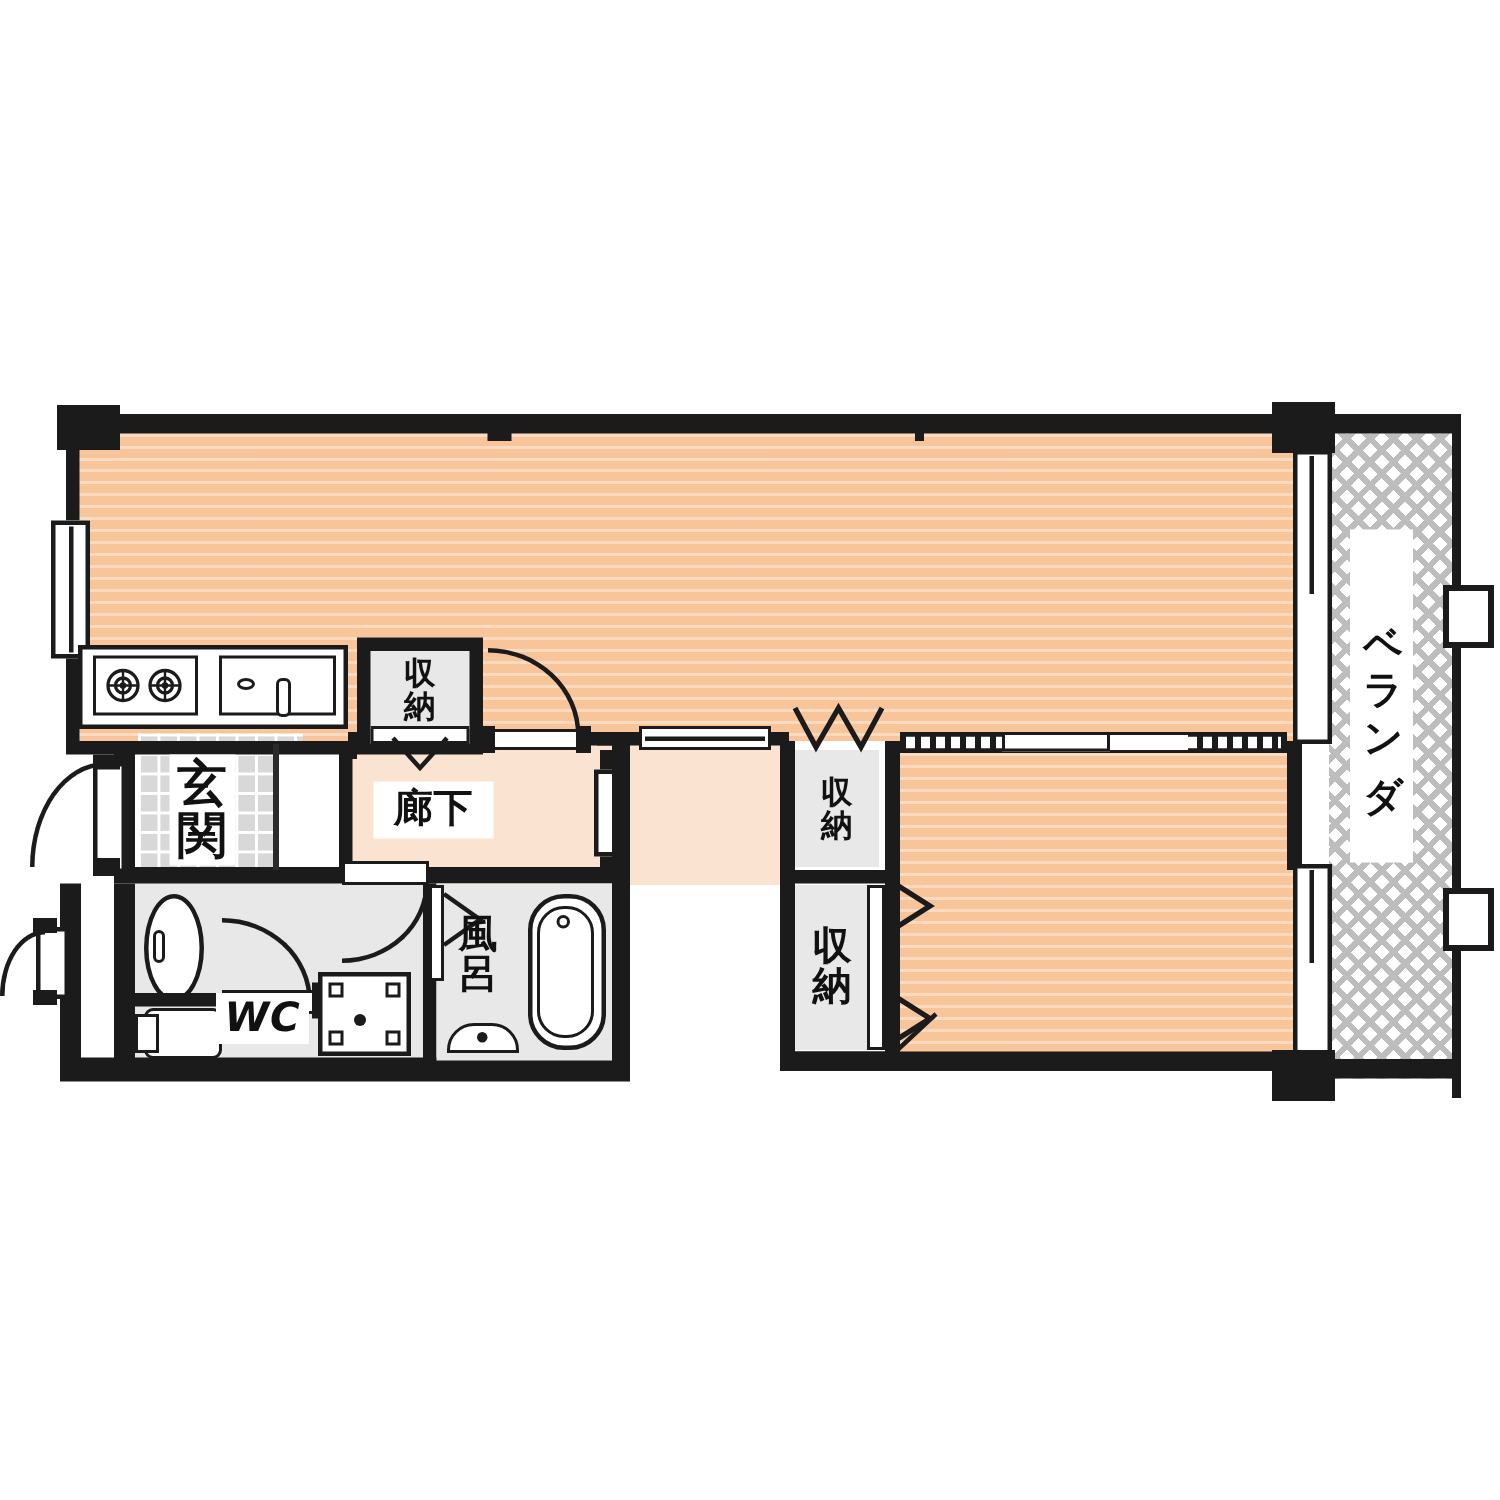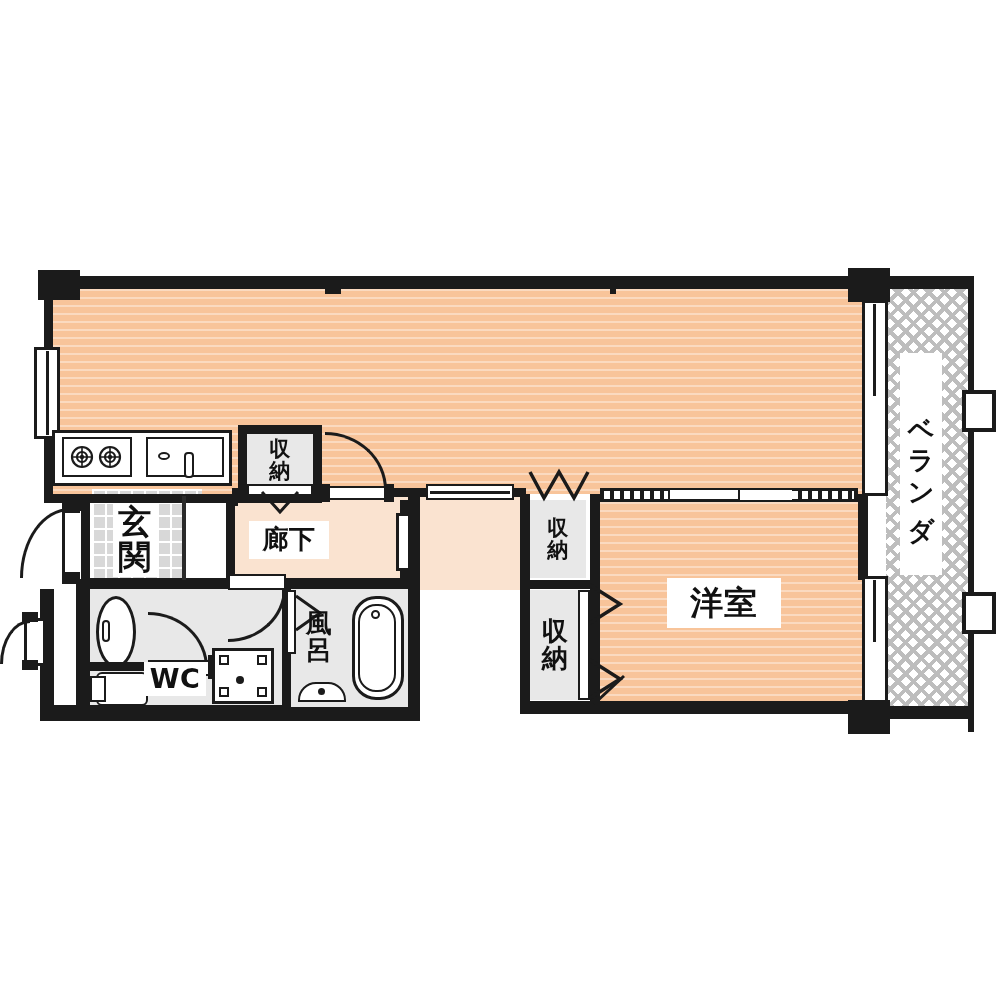--- a/index.html
+++ b/index.html
@@ -301,26 +301,25 @@
   </svg>
 
   <div class="abs wall" style="left:408px; top:494px; width:12px; height:90px;"></div>
 
 
   <div class="label label-lg" style="left:113px; top:503px; width:44px; height:74px; flex-direction:column;">玄
 関</div>
 
   <div class="label label-md" style="left:249px; top:521px; width:80px; height:38px;">廊下</div>
 
-  <div class="label label-wc" style="left:144px; top:662px; width:62px; height:34px;">WC</div>
+  <div class="label label-wc" style="left:144px; top:662px; width:62px; height:34px;font-style:italic;">WC</div>
 
   <div class="label label-md" style="left:300px; top:594px; width:38px; height:86px; flex-direction:column; background:transparent;">風
 呂</div>
 
-  <div class="label label-lg" style="left:667px; top:578px; width:114px; height:50px;">洋室</div>
 
   <div class="label label-md vert" style="left:900px; top:353px; width:42px; height:222px;">ベランダ</div>
 
   <div class="label label-sm" style="left:250px; top:434px; width:60px; height:52px; flex-direction:column; background:transparent;">収
 納</div>
 
   <div class="label label-sm" style="left:533px; top:502px; width:50px; height:74px; flex-direction:column; background:transparent;">収
 納</div>
 
   <div class="label label-md" style="left:531px; top:598px; width:48px; height:94px; flex-direction:column; background:transparent;">収

